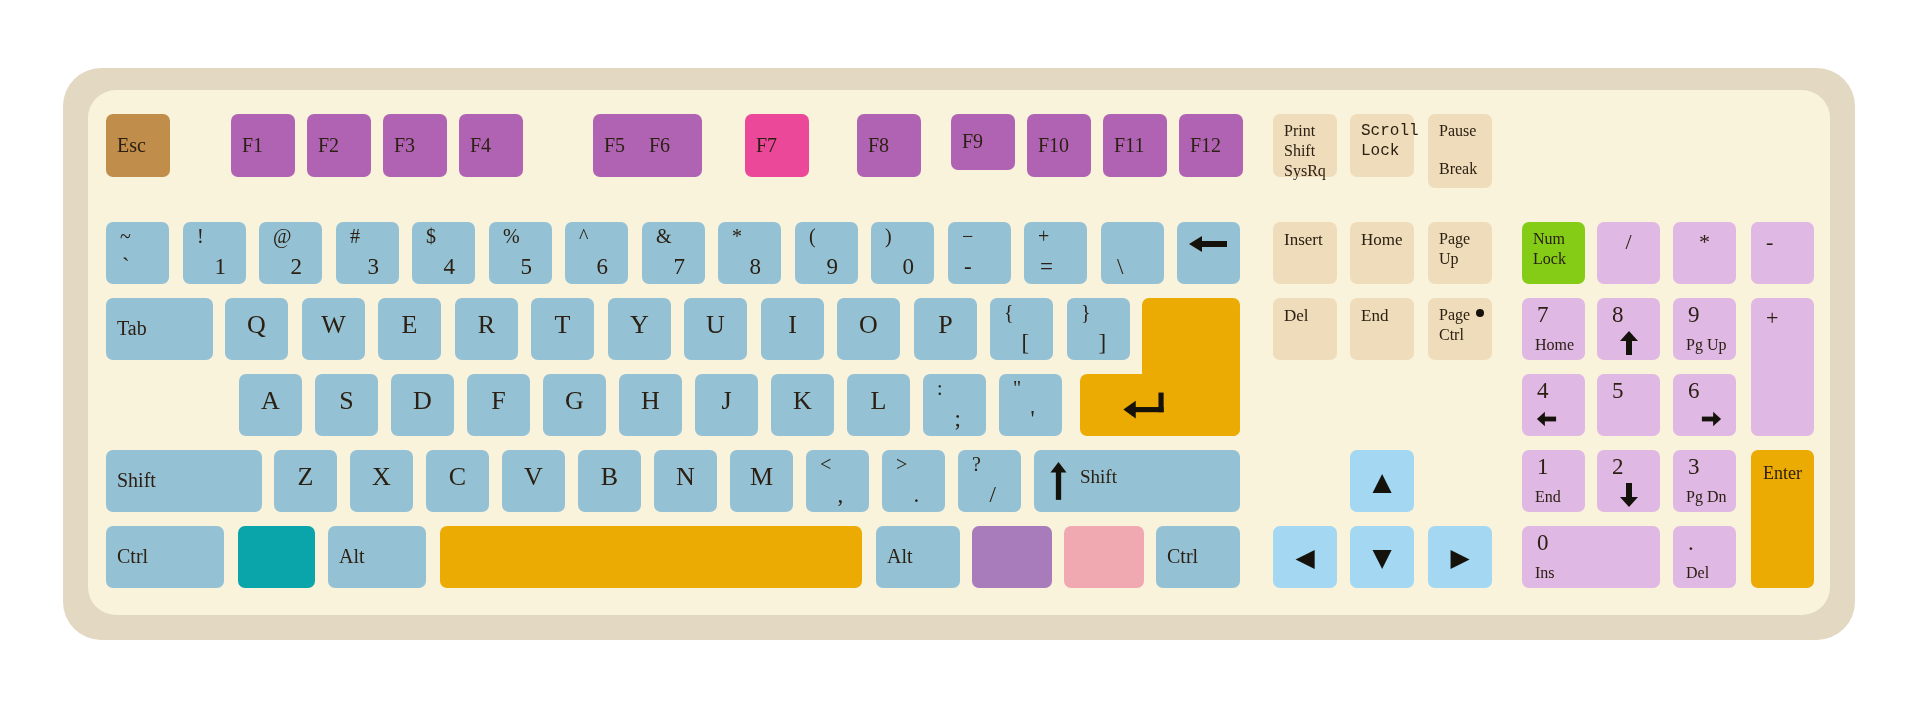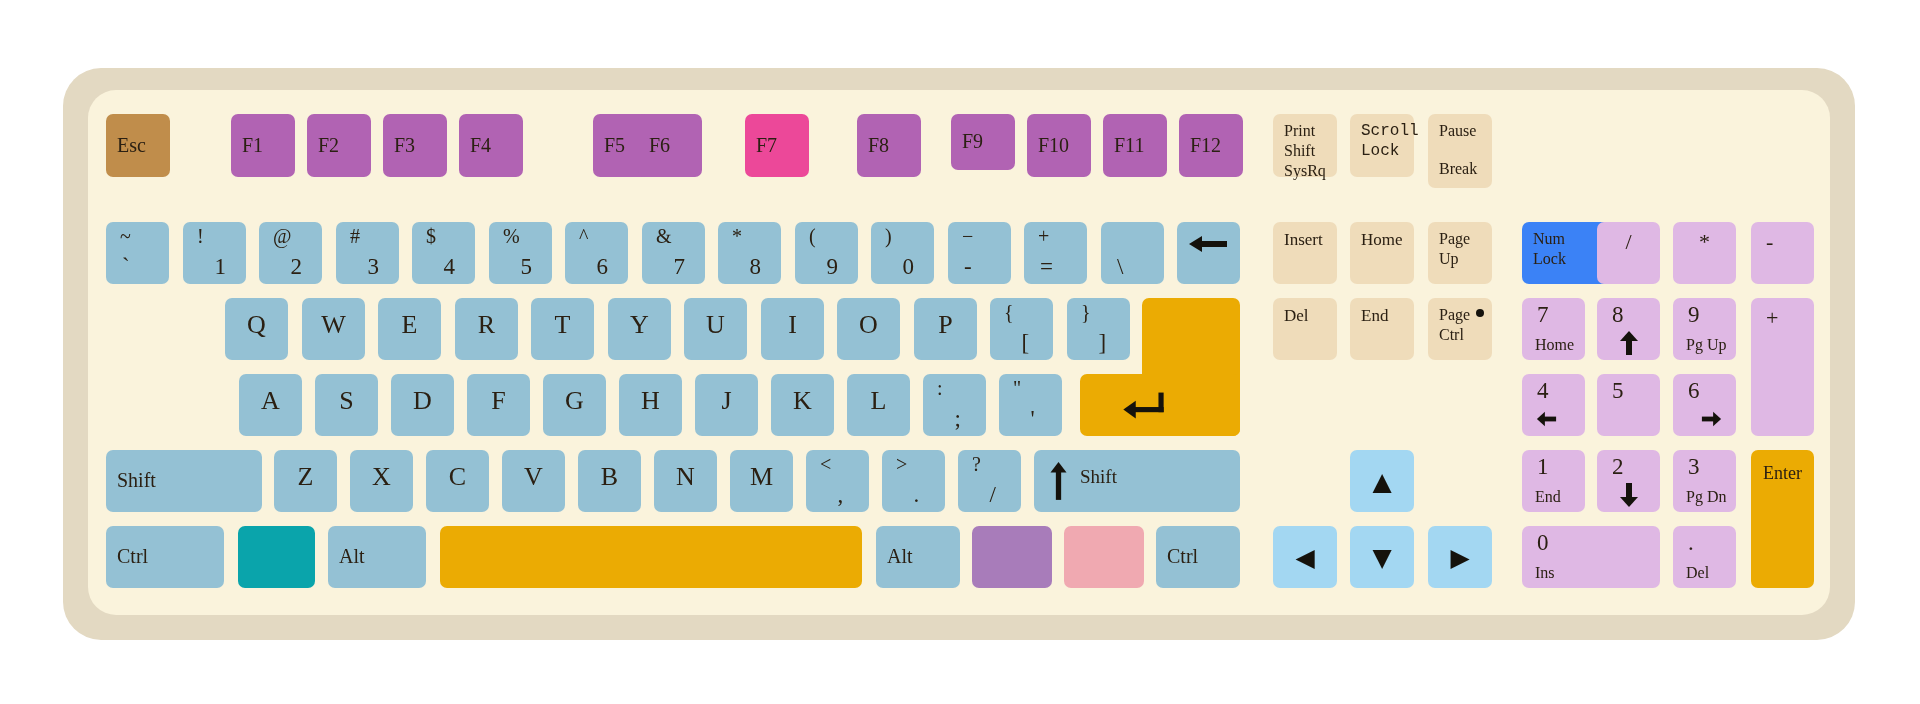--- a/index.html
+++ b/index.html
@@ -193,20 +193,23 @@
       <span class="bot-ch">=</span>
     </div>
     <div class="key bot-left" style="left: 1101px; top: 222px; width: 63px; height: 62px; background: rgb(148, 193, 212);">
       <span class="bot-ch">\</span>
     </div>
     <div class="key" style="left: 1177px; top: 222px; width: 63px; height: 62px; background: rgb(148, 193, 212);">
       <svg class="icon icon-backspace">
         <use href="#i-long-left"></use>
       </svg>
     </div>
+    <div class="key" style="left: 106px; top: 298px; width: 107px; height: 62px; background: rgb(148, 193, 212);">
+      <span class="lbl">Tab</span>
+    </div>
     <div class="key" style="left: 225px; top: 298px; width: 63px; height: 62px; background: rgb(148, 193, 212);">
       <span class="letter">Q</span>
     </div>
     <div class="key" style="left: 302px; top: 298px; width: 63px; height: 62px; background: rgb(148, 193, 212);">
       <span class="letter">W</span>
     </div>
     <div class="key" style="left: 378px; top: 298px; width: 63px; height: 62px; background: rgb(148, 193, 212);">
       <span class="letter">E</span>
     </div>
     <div class="key" style="left: 455px; top: 298px; width: 63px; height: 62px; background: rgb(148, 193, 212);">
@@ -367,21 +370,21 @@
     </div>
     <div class="key" style="left: 1273px; top: 526px; width: 64px; height: 62px; background: rgb(163, 215, 242);">
       <span class="tri">◀</span>
     </div>
     <div class="key" style="left: 1350px; top: 526px; width: 64px; height: 62px; background: rgb(163, 215, 242);">
       <span class="tri">▼</span>
     </div>
     <div class="key" style="left: 1428px; top: 526px; width: 64px; height: 62px; background: rgb(163, 215, 242);">
       <span class="tri">▶</span>
     </div>
-    <div class="key" style="left: 1522px; top: 222px; width: 63px; height: 62px; background: #3b82f6; padding-left: 48px;">
+    <div class="key" style="left: 1522px; top: 222px; width: 63px; height: 62px; background: #84cc16;">
       <div class="lines">
         <span class="line">Num</span>
         <span class="line">Lock</span>
       </div>
     </div>
     <div class="key" style="left: 1597px; top: 222px; width: 63px; height: 62px; background: rgb(223, 184, 228);">
       <span class="op">/</span>
     </div>
     <div class="key" style="left: 1673px; top: 222px; width: 63px; height: 62px; background: rgb(223, 184, 228);">
       <span class="op">*</span>

